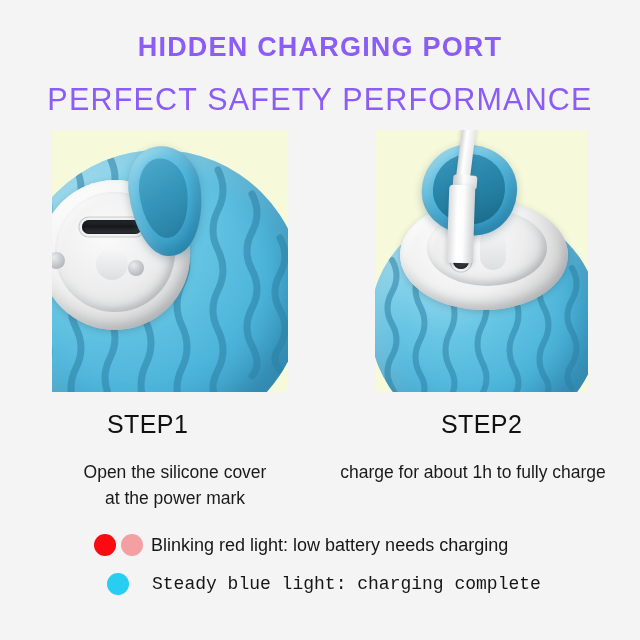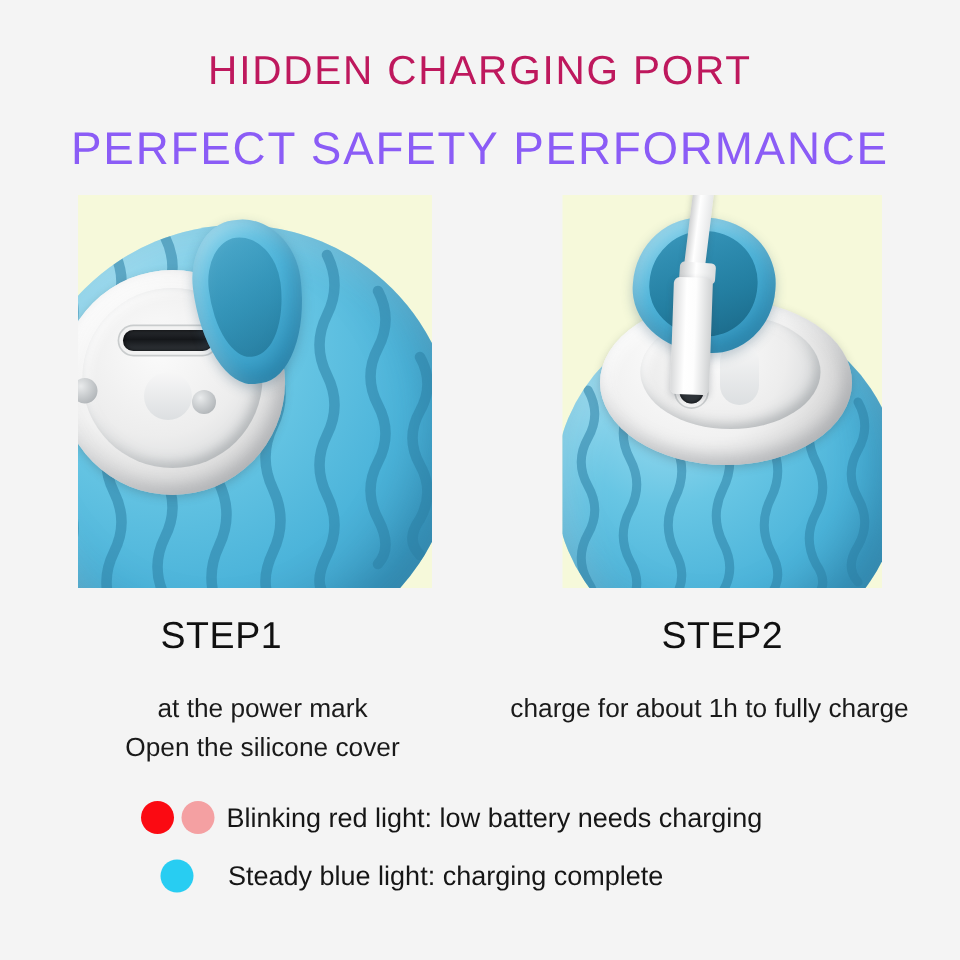--- a/index.html
+++ b/index.html
@@ -8,24 +8,24 @@
     background:#f4f4f4;
     font-family:"Liberation Sans", sans-serif;
     overflow:hidden;
     position:relative;
   }
   .page{position:absolute;inset:0;}
 
   
   .headings{position:absolute;left:0;top:0;width:640px;text-align:center;}
   .title-1{
-    color:#be185d;
+    color:#8b5cf6;
     font-size:27px;
     letter-spacing:1.2px;
-    font-weight:400;
+    font-weight:700;
     margin-top:34px;
     line-height:1;
     white-space:nowrap;
   }
   .title-2{
     color:#8b5cf6;
     font-size:30.5px;
     letter-spacing:1.2px;
     font-weight:400;
     margin-top:23px;
@@ -140,21 +140,21 @@
     line-height:26px;
     text-align:center;
     white-space:nowrap;
   }
   #step-desc-1{left:30px;top:459px;width:290px;}
   #step-desc-2{left:318px;top:459px;width:310px;}
 
   
   .legend-row{position:absolute;height:30px;}
   #legend-row-red{left:0;top:531px;width:640px;}
-  #legend-row-blue{left:0;top:570px;width:608px;}
+  #legend-row-blue{left:0;top:570px;width:608px;font-family:Liberation Mono, monospace;}
 
   .dot{position:absolute;border-radius:50%;top:3px;}
   .dot-red{left:94px;width:22px;height:22px;background:#fb0a12;}
   .dot-pink{left:121px;width:22px;height:22px;background:#f4a0a2;}
   .dot-cyan{left:107px;width:22px;height:22px;background:#28cdf2;}
 
   .legend-text{
     position:absolute;
     color:#161616;
     font-size:18px;
@@ -239,22 +239,22 @@
       <div class="cable-cord" style="left:84px;top:-8px;width:14px;height:62px;transform:rotate(7deg);"></div>
       <div class="cable-collar" style="left:78px;top:45px;width:24px;height:14px;transform:rotate(4deg);"></div>
       <div class="cable-body" style="left:73px;top:55px;width:26px;height:78px;transform:rotate(2deg);"></div>
     </div>
   </div>
 
   <div class="step-label" id="step-label-1">STEP1</div>
   <div class="step-label" id="step-label-2">STEP2</div>
 
   <div class="step-desc" id="step-desc-1">
+    <div>Open the silicone cover</div>
     <div>at the power mark</div>
-    <div>Open the silicone cover</div>
   </div>
 
   <div class="step-desc" id="step-desc-2">
     <div>charge for about 1h to fully charge</div>
   </div>
 
   <div class="legend-row" id="legend-row-red">
     <span class="dot dot-red"></span>
     <span class="dot dot-pink"></span>
     <span class="legend-text" id="legend-text-red">Blinking red light: low battery needs charging</span>

